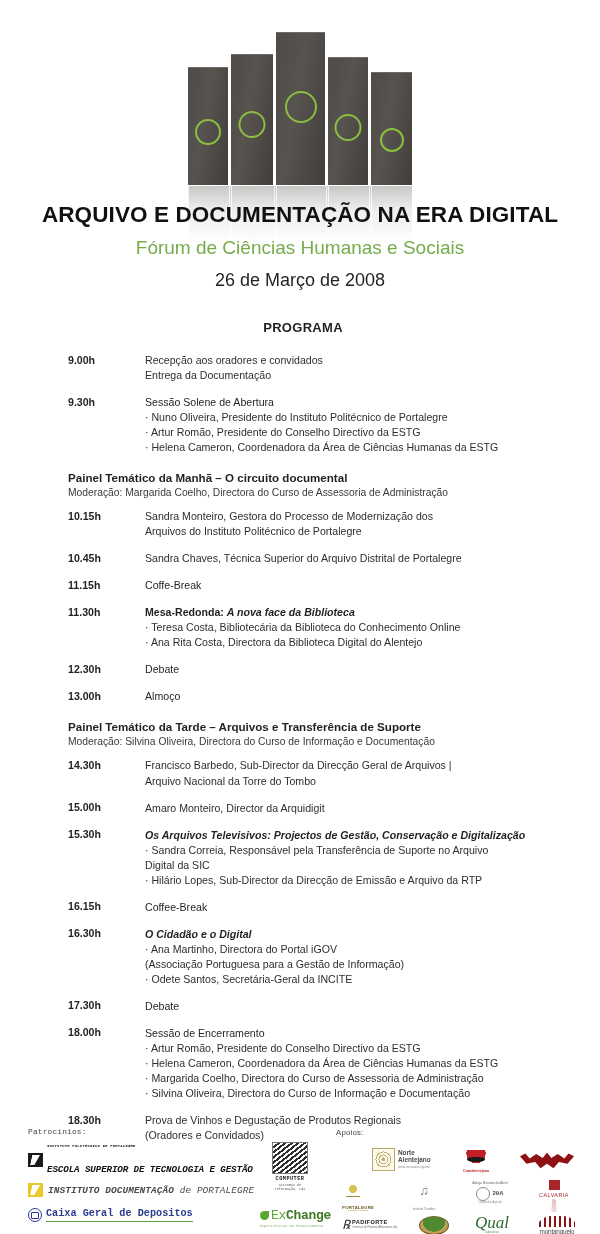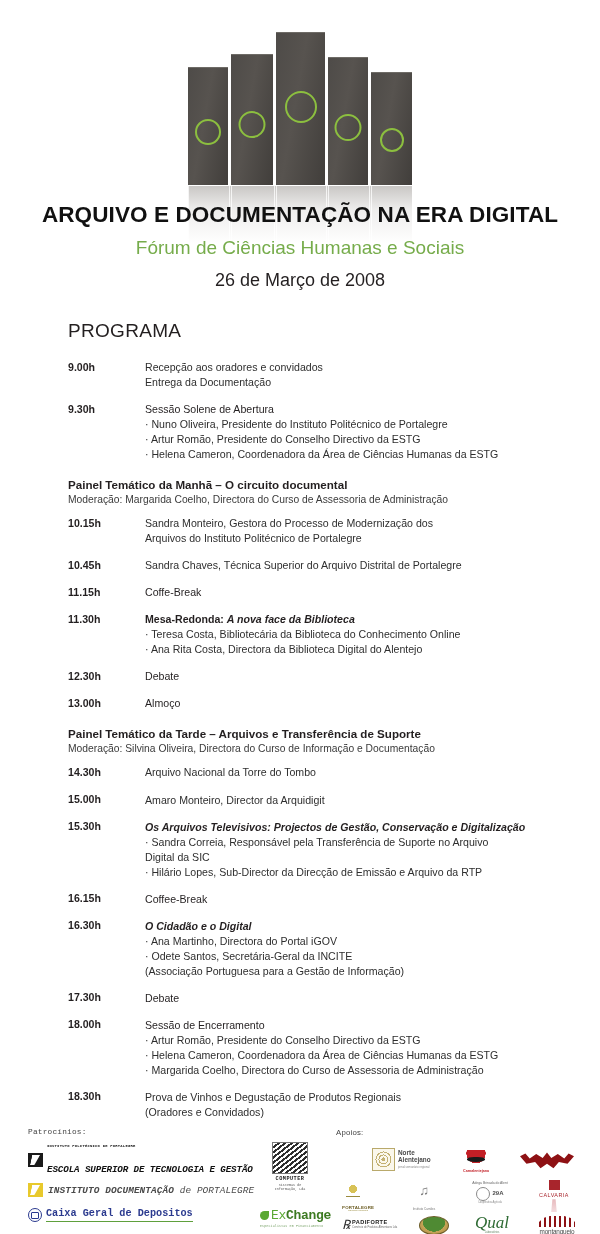--- a/index.html
+++ b/index.html
@@ -107,25 +107,26 @@
   }
 
   
   .program {
     position: absolute;
     left: 68px;
     top: 320px;
     width: 470px;
   }
   .program-heading {
-    font-size: 19px;
-    font-weight: normal;
+    font-size: 13px;
+    font-weight: bold;
     letter-spacing: 0.3px;
     margin: 0 0 18px 0;
     color: #231f20;
+    text-align: center;
   }
   .panel-heading {
     font-size: 11.6px;
     font-weight: bold;
     margin: 16px 0 3px 0;
     color: #231f20;
   }
   .panel-moderation {
     font-size: 10.3px;
     color: #3a3a3a;
@@ -443,20 +444,21 @@
         <div class="time">13.00h</div>
         <div class="detail">
           <span class="line bold">Almoço</span>
         </div>
       </div>
       <div class="panel-heading">Painel Temático da Tarde – Arquivos e Transferência de Suporte</div>
       <div class="panel-moderation">Moderação: Silvina Oliveira, Directora do Curso de Informação e Documentação</div>
       <div class="row">
         <div class="time">14.30h</div>
         <div class="detail">
+          <span class="line plain">Francisco Barbedo, Sub-Director da Direcção Geral de Arquivos |</span>
           <span class="line plain">Arquivo Nacional da Torre do Tombo</span>
         </div>
       </div>
       <div class="row">
         <div class="time">15.00h</div>
         <div class="detail">
           <span class="line plain">Amaro Monteiro, Director da Arquidigit</span>
         </div>
       </div>
       <div class="row">
@@ -472,37 +474,38 @@
         <div class="time">16.15h</div>
         <div class="detail">
           <span class="line bold">Coffee-Break</span>
         </div>
       </div>
       <div class="row">
         <div class="time">16.30h</div>
         <div class="detail">
           <span class="line bolditalic">O Cidadão e o Digital</span>
           <span class="line bullet">· Ana Martinho, Directora do Portal iGOV</span>
+          <span class="line bullet">(Associação Portuguesa para a Gestão de Informação)</span>
           <span class="line bullet">· Odete Santos, Secretária-Geral da INCITE</span>
-          <span class="line bullet">(Associação Portuguesa para a Gestão de Informação)</span>
         </div>
       </div>
       <div class="row">
         <div class="time">17.30h</div>
         <div class="detail">
           <span class="line bold">Debate</span>
         </div>
       </div>
       <div class="row">
         <div class="time">18.00h</div>
         <div class="detail">
           <span class="line bold">Sessão de Encerramento</span>
           <span class="line bullet">· Artur Romão, Presidente do Conselho Directivo da ESTG</span>
           <span class="line bullet">· Helena Cameron, Coordenadora da Área de Ciências Humanas da ESTG</span>
           <span class="line bullet">· Margarida Coelho, Directora do Curso de Assessoria de Administração</span>
+          <span class="line bullet">· Silvina Oliveira, Directora do Curso de Informação e Documentação</span>
         </div>
       </div>
       <div class="row">
         <div class="time">18.30h</div>
         <div class="detail">
           <span class="line plain">Prova de Vinhos e Degustação de Produtos Regionais</span>
           <span class="line plain">(Oradores e Convidados)</span>
         </div>
       </div>
     </div>

